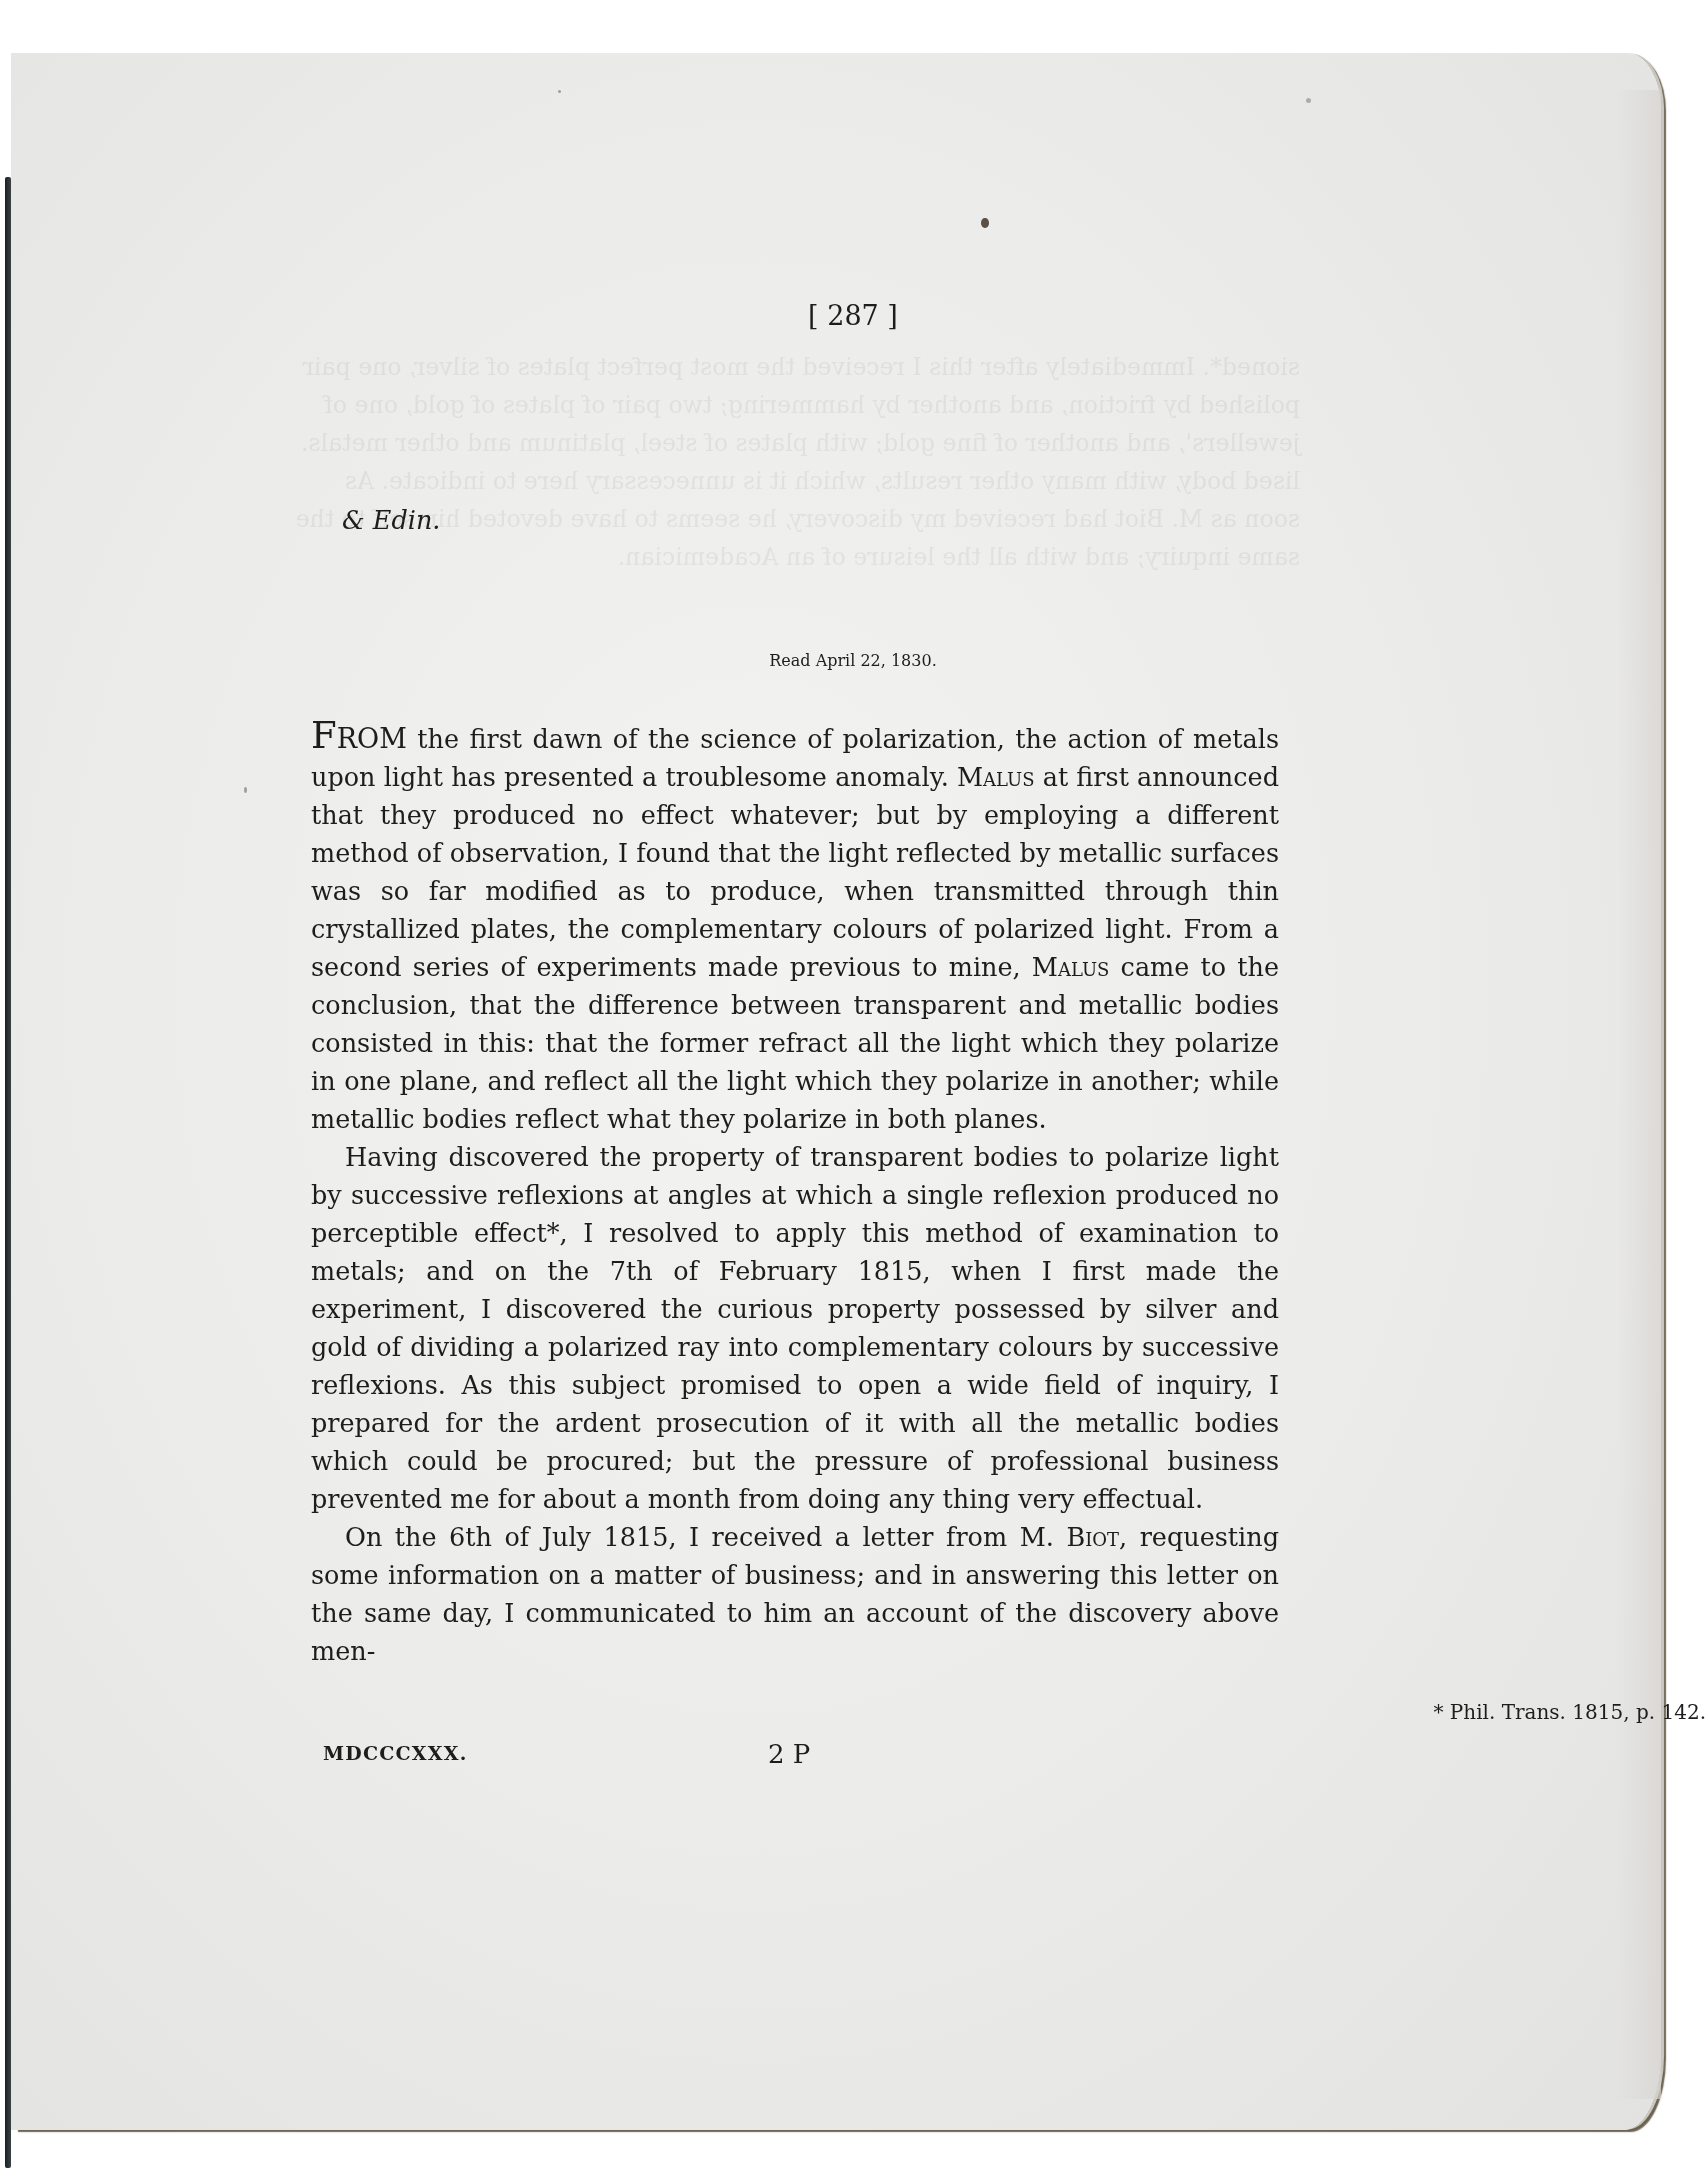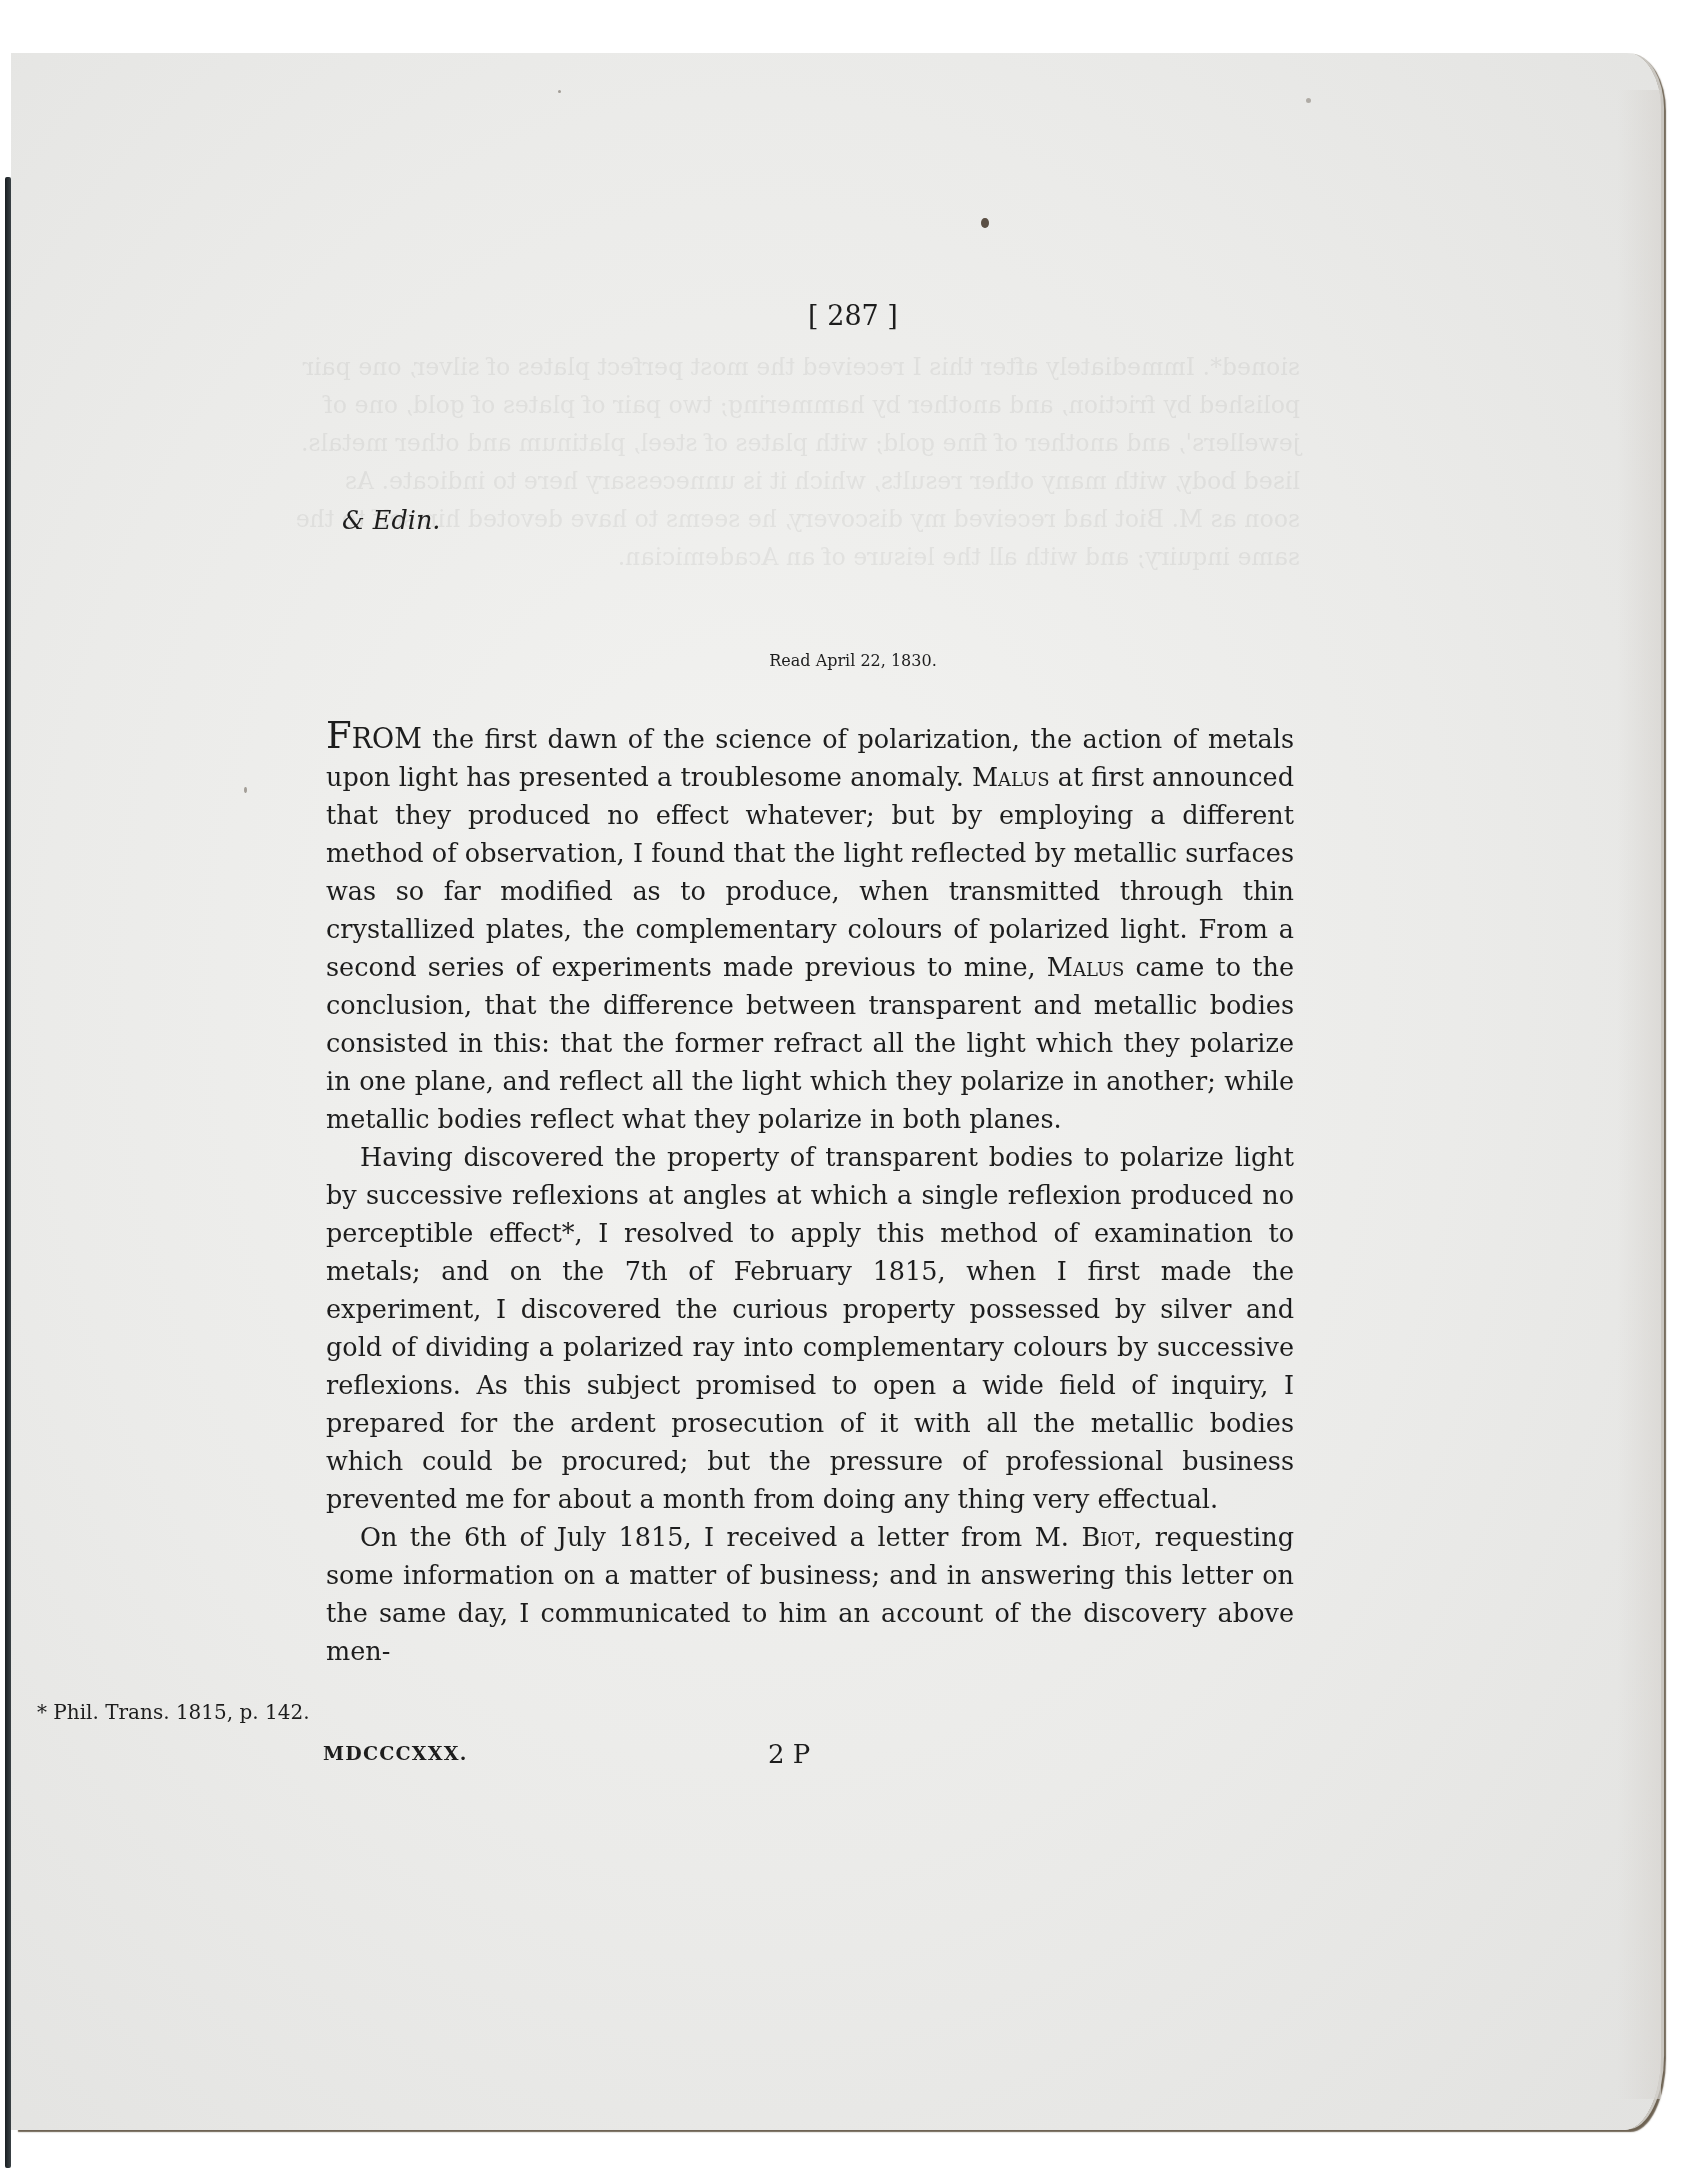--- a/index.html
+++ b/index.html
@@ -18,26 +18,26 @@
            color:rgba(60,60,60,0.08); transform:scaleX(-1); line-height:38px; }
   .head { position:absolute; top:300px; left:0; width:100%; text-align:center; font-size:27px; }
   .title { position:absolute; left:308px; top:501px; width:977px; font-size:25.5px; line-height:39px; }
   .title .num { font-style:normal; }
   .title em { font-style:italic; }
   .title .sc { font-variant:small-caps; font-style:normal; }
   .title .l2 { padding-left:34px; display:block; text-align:justify; text-align-last:justify; }
   .title .l3 { padding-left:34px; display:block; }
   .title .l1 { display:block; text-align:justify; text-align-last:justify; }
   .read { position:absolute; top:651px; left:0; width:100%; text-align:center; font-size:16px; }
-  .body { position:absolute; left:326px; top:720px; width:968px; font-size:25.5px; line-height:38px; }
+  .body { position:absolute; left:311px; top:720px; width:968px; font-size:25.5px; line-height:38px; }
   .body p { margin:0; text-align:justify; }
   .body p.ind { text-indent:34px; }
   .drop { font-size:37px; line-height:25px; }
   .sc { font-variant:small-caps; }
-  .foot { position:absolute; top:1700px; left:0; width:100%; text-align:left; font-size:20px; padding-left:37px; box-sizing:border-box; }
+  .foot { position:absolute; top:1700px; left:0; width:100%; text-align:right; font-size:20px; padding-left:37px; box-sizing:border-box; }
   .sig-l { position:absolute; left:323px; top:1742px; font-size:19px; letter-spacing:1.2px;font-weight:bold; }
   .sig-c { position:absolute; left:768px; top:1739px; font-size:26px; }
 </style>
 </head>
 <body>
 
 <div class="spine"></div>
 
 <div class="page">
   <div class="speck" style="left:970px;top:165px;width:7.5px;height:10px;"></div>

